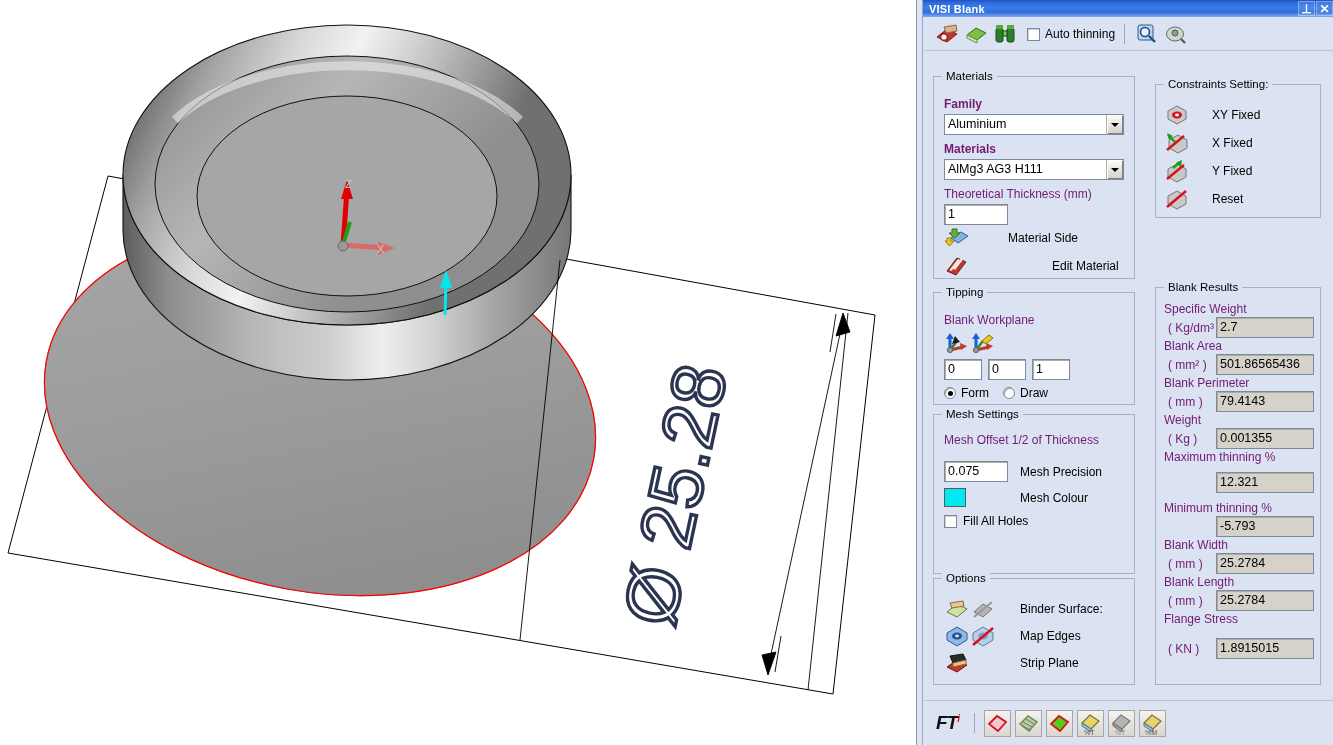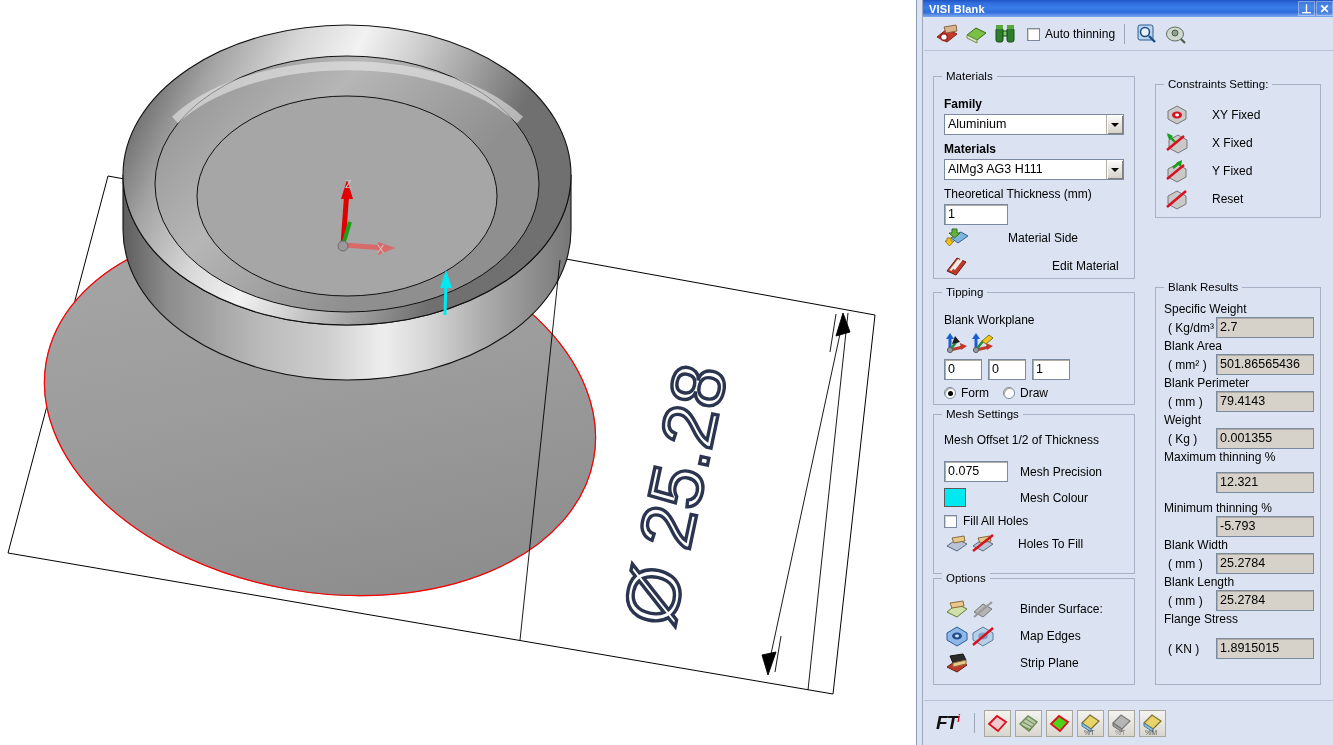--- a/index.html
+++ b/index.html
@@ -74,21 +74,21 @@
   .grp {
     position: absolute;
     border: 1px solid #a7b0c4;
     background: transparent;
   }
   .grp > legend, .grp-cap {
     position: absolute; top: -7px; left: 8px;
     background: #dbe2f1; padding: 0 4px;
     font-size: 11.5px; color: #000000; white-space: nowrap;
   }
-  .fld-lbl { font-size: 12px; color: #000000; white-space: nowrap; }
+  .fld-lbl { font-size: 12px; color: #701a75; white-space: nowrap; }
   .fld-lbl.b { font-weight: bold; }
 
   .combo {
     display: flex; align-items: stretch;
     background: #ffffff;
     border: 1px solid #7b8a9e;
     height: 21px;
     gap: 12px;
   }
   .combo .val {
@@ -389,36 +389,20 @@
           <span class="lbl" style="margin-left:12px;">Mesh Precision</span>
         </div>
         <div style="display:flex; align-items:center; margin-top:6px;">
           <span class="swatch" style="background: rgb(0, 232, 240);"></span>
           <span class="lbl" style="margin-left:54px;">Mesh Colour</span>
         </div>
         <div style="display:flex; align-items:center; gap:6px; margin-top:7px;">
           <span class="xp-chk"></span>
           <span class="lbl">Fill All Holes</span>
         </div>
-        <div style="display:flex; align-items:center; margin-top:4px;">
-          <span class="ibtn">
-            <svg width="26" height="22" viewBox="0 0 26 22">
-              <path d="M3 14 L13 7 L23 12 L13 19 Z" fill="#b8c4d6" stroke="#5c6a80"></path>
-              <path d="M8 6 L20 4 L21 9 L10 11 Z" fill="#e8c98d" stroke="#8a6a3a"></path>
-            </svg>
-          </span>
-          <span class="ibtn">
-            <svg width="26" height="22" viewBox="0 0 26 22">
-              <path d="M3 14 L13 7 L23 12 L13 19 Z" fill="#b8c4d6" stroke="#5c6a80"></path>
-              <path d="M8 6 L20 4 L21 9 L10 11 Z" fill="#e8c98d" stroke="#8a6a3a"></path>
-              <line x1="3" y1="19" x2="23" y2="3" stroke="#d81020" stroke-width="2.4"></line>
-            </svg>
-          </span>
-          <span class="lbl" style="margin-left:22px;">Holes To Fill</span>
-        </div>
       </div>
     </fieldset>
 
     <fieldset class="grp" style="left:14px; top:578px; width:202px; height:107px;">
       <legend class="grp-cap">Options</legend>
       <div style="position:absolute; left:10px; top:18px; width:186px;">
         <div style="display:flex; align-items:center;">
           <span class="ibtn">
             <svg width="26" height="24" viewBox="0 0 26 24">
               <path d="M3 15 L13 7 L23 12 L13 20 Z" fill="#cfe0a8" stroke="#5f7d32"></path>

